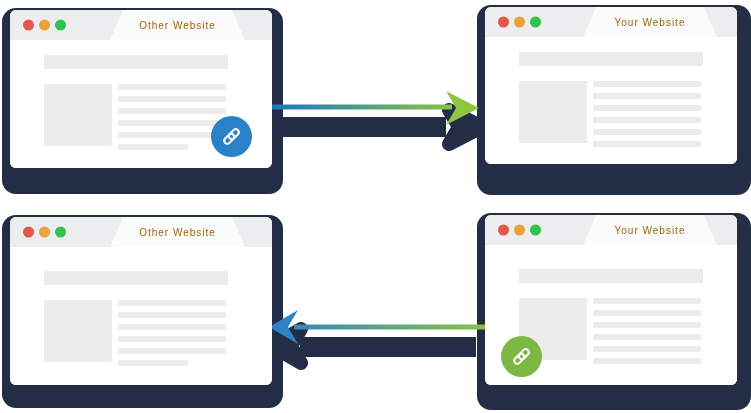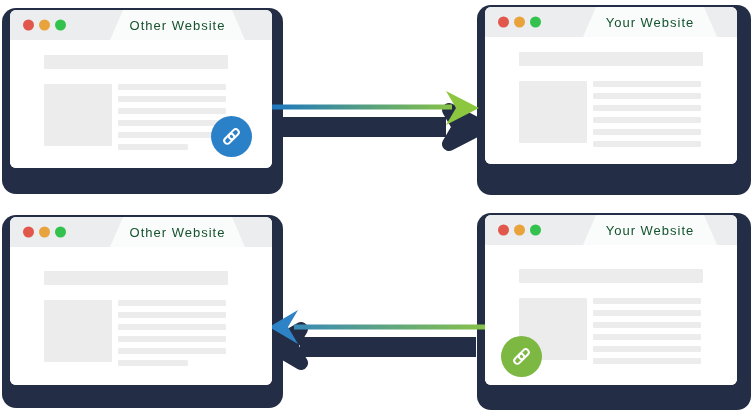--- a/index.html
+++ b/index.html
@@ -22,21 +22,21 @@
   .win-header{position:absolute;left:0;right:0;top:0;height:30px;background:#ebedee;
               border-radius:6px 6px 0 0;}
   .dots{position:absolute;left:13px;top:50%;transform:translateY(-50%);display:flex;gap:5px;}
   .dot{width:11px;height:11px;border-radius:50%;}
   .dot-red{background:#e2574c;}
   .dot-yellow{background:#e8a33d;}
   .dot-green{background:#33c24d;}
   .tab{position:absolute;top:0;bottom:0;left:100px;width:135px;background:#fafbfb;
        clip-path:polygon(13px 0,calc(100% - 13px) 0,100% 100%,0 100%);
        display:flex;align-items:center;justify-content:center;
-       font-size:13px;letter-spacing:1px;color:#14532d;white-space:nowrap;}
+       font-size:10px;letter-spacing:1px;color:#a16207;white-space:nowrap;}
   #win-b .tab,#win-d .tab{left:98px;width:134px;justify-content:center;}
   .win-body{position:absolute;left:0;right:0;top:30px;bottom:0;background:#ffffff;
             border-radius:0 0 6px 6px;}
   .ph{position:absolute;background:#ececec;border-radius:1px;}
   .ph-bar{left:34px;top:15px;width:184px;height:14px;}
   .ph-square{left:34px;top:44px;width:68px;height:62px;}
   .ph-lines{position:absolute;left:108px;top:44px;width:110px;}
   .ph-line{height:6px;background:#ececec;border-radius:1px;margin-bottom:6px;width:108px;}
   .ph-line.short{width:70px;}
   .row2 .ph-bar{top:24px;}

